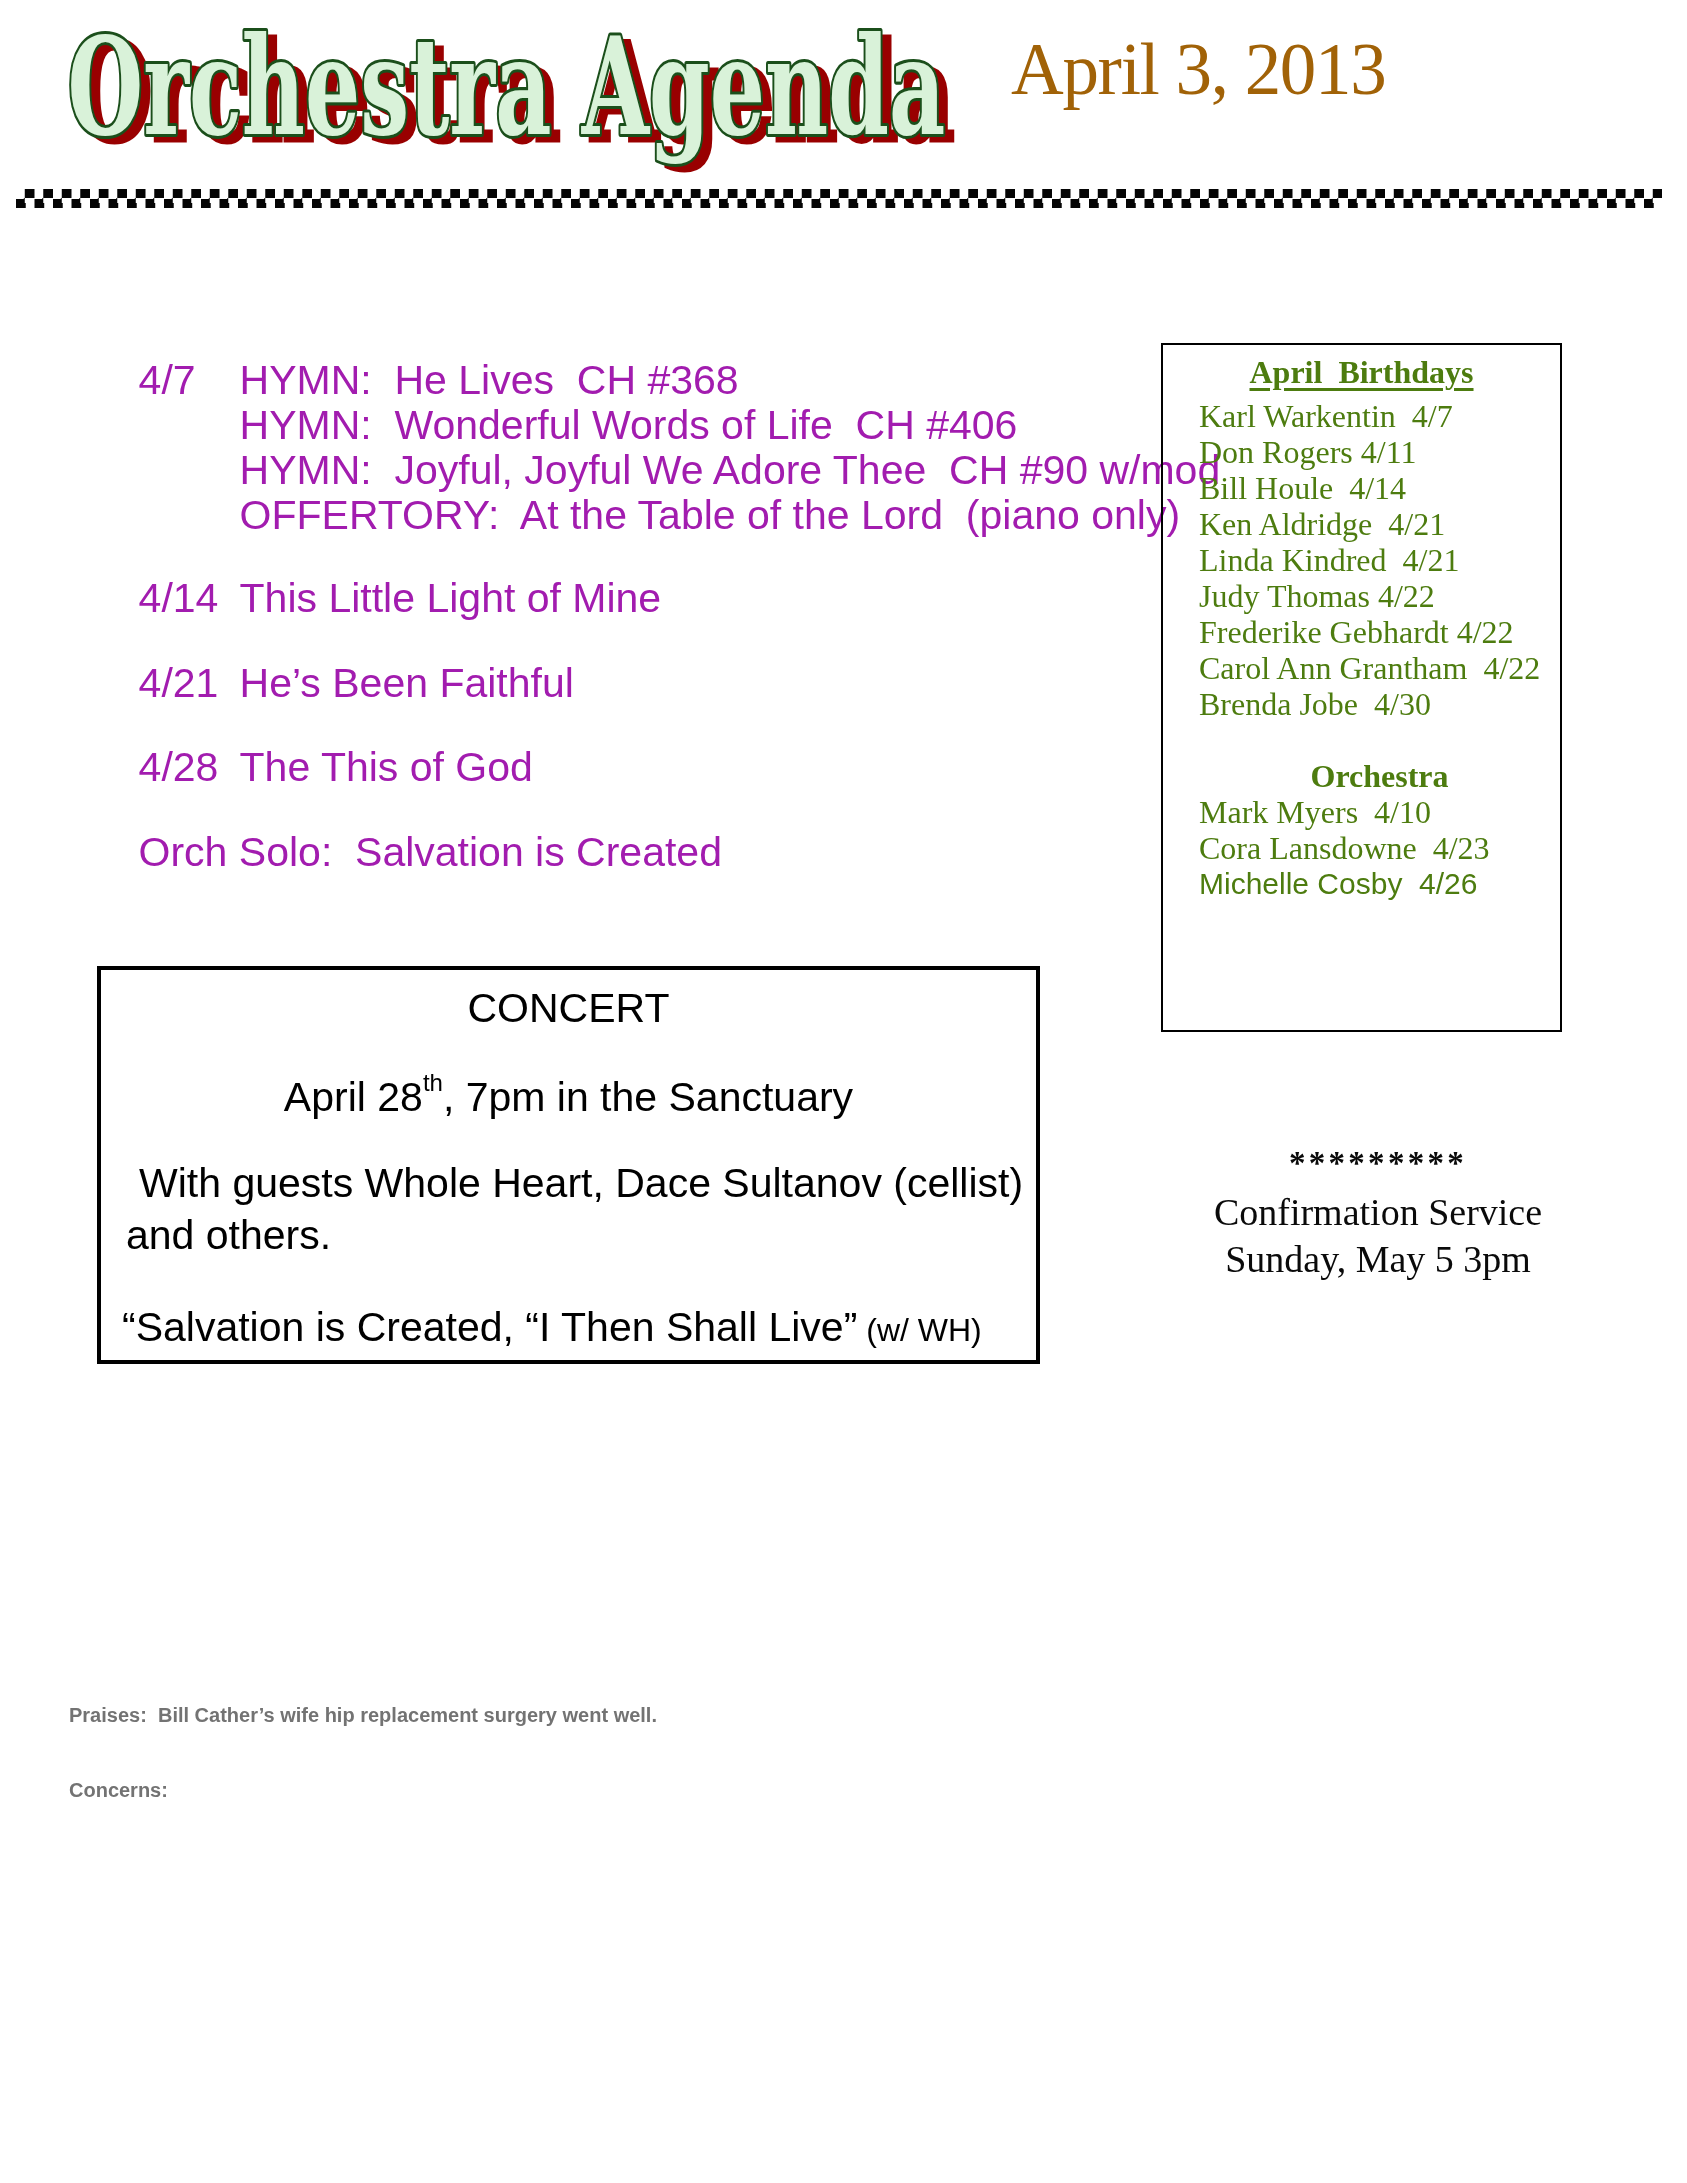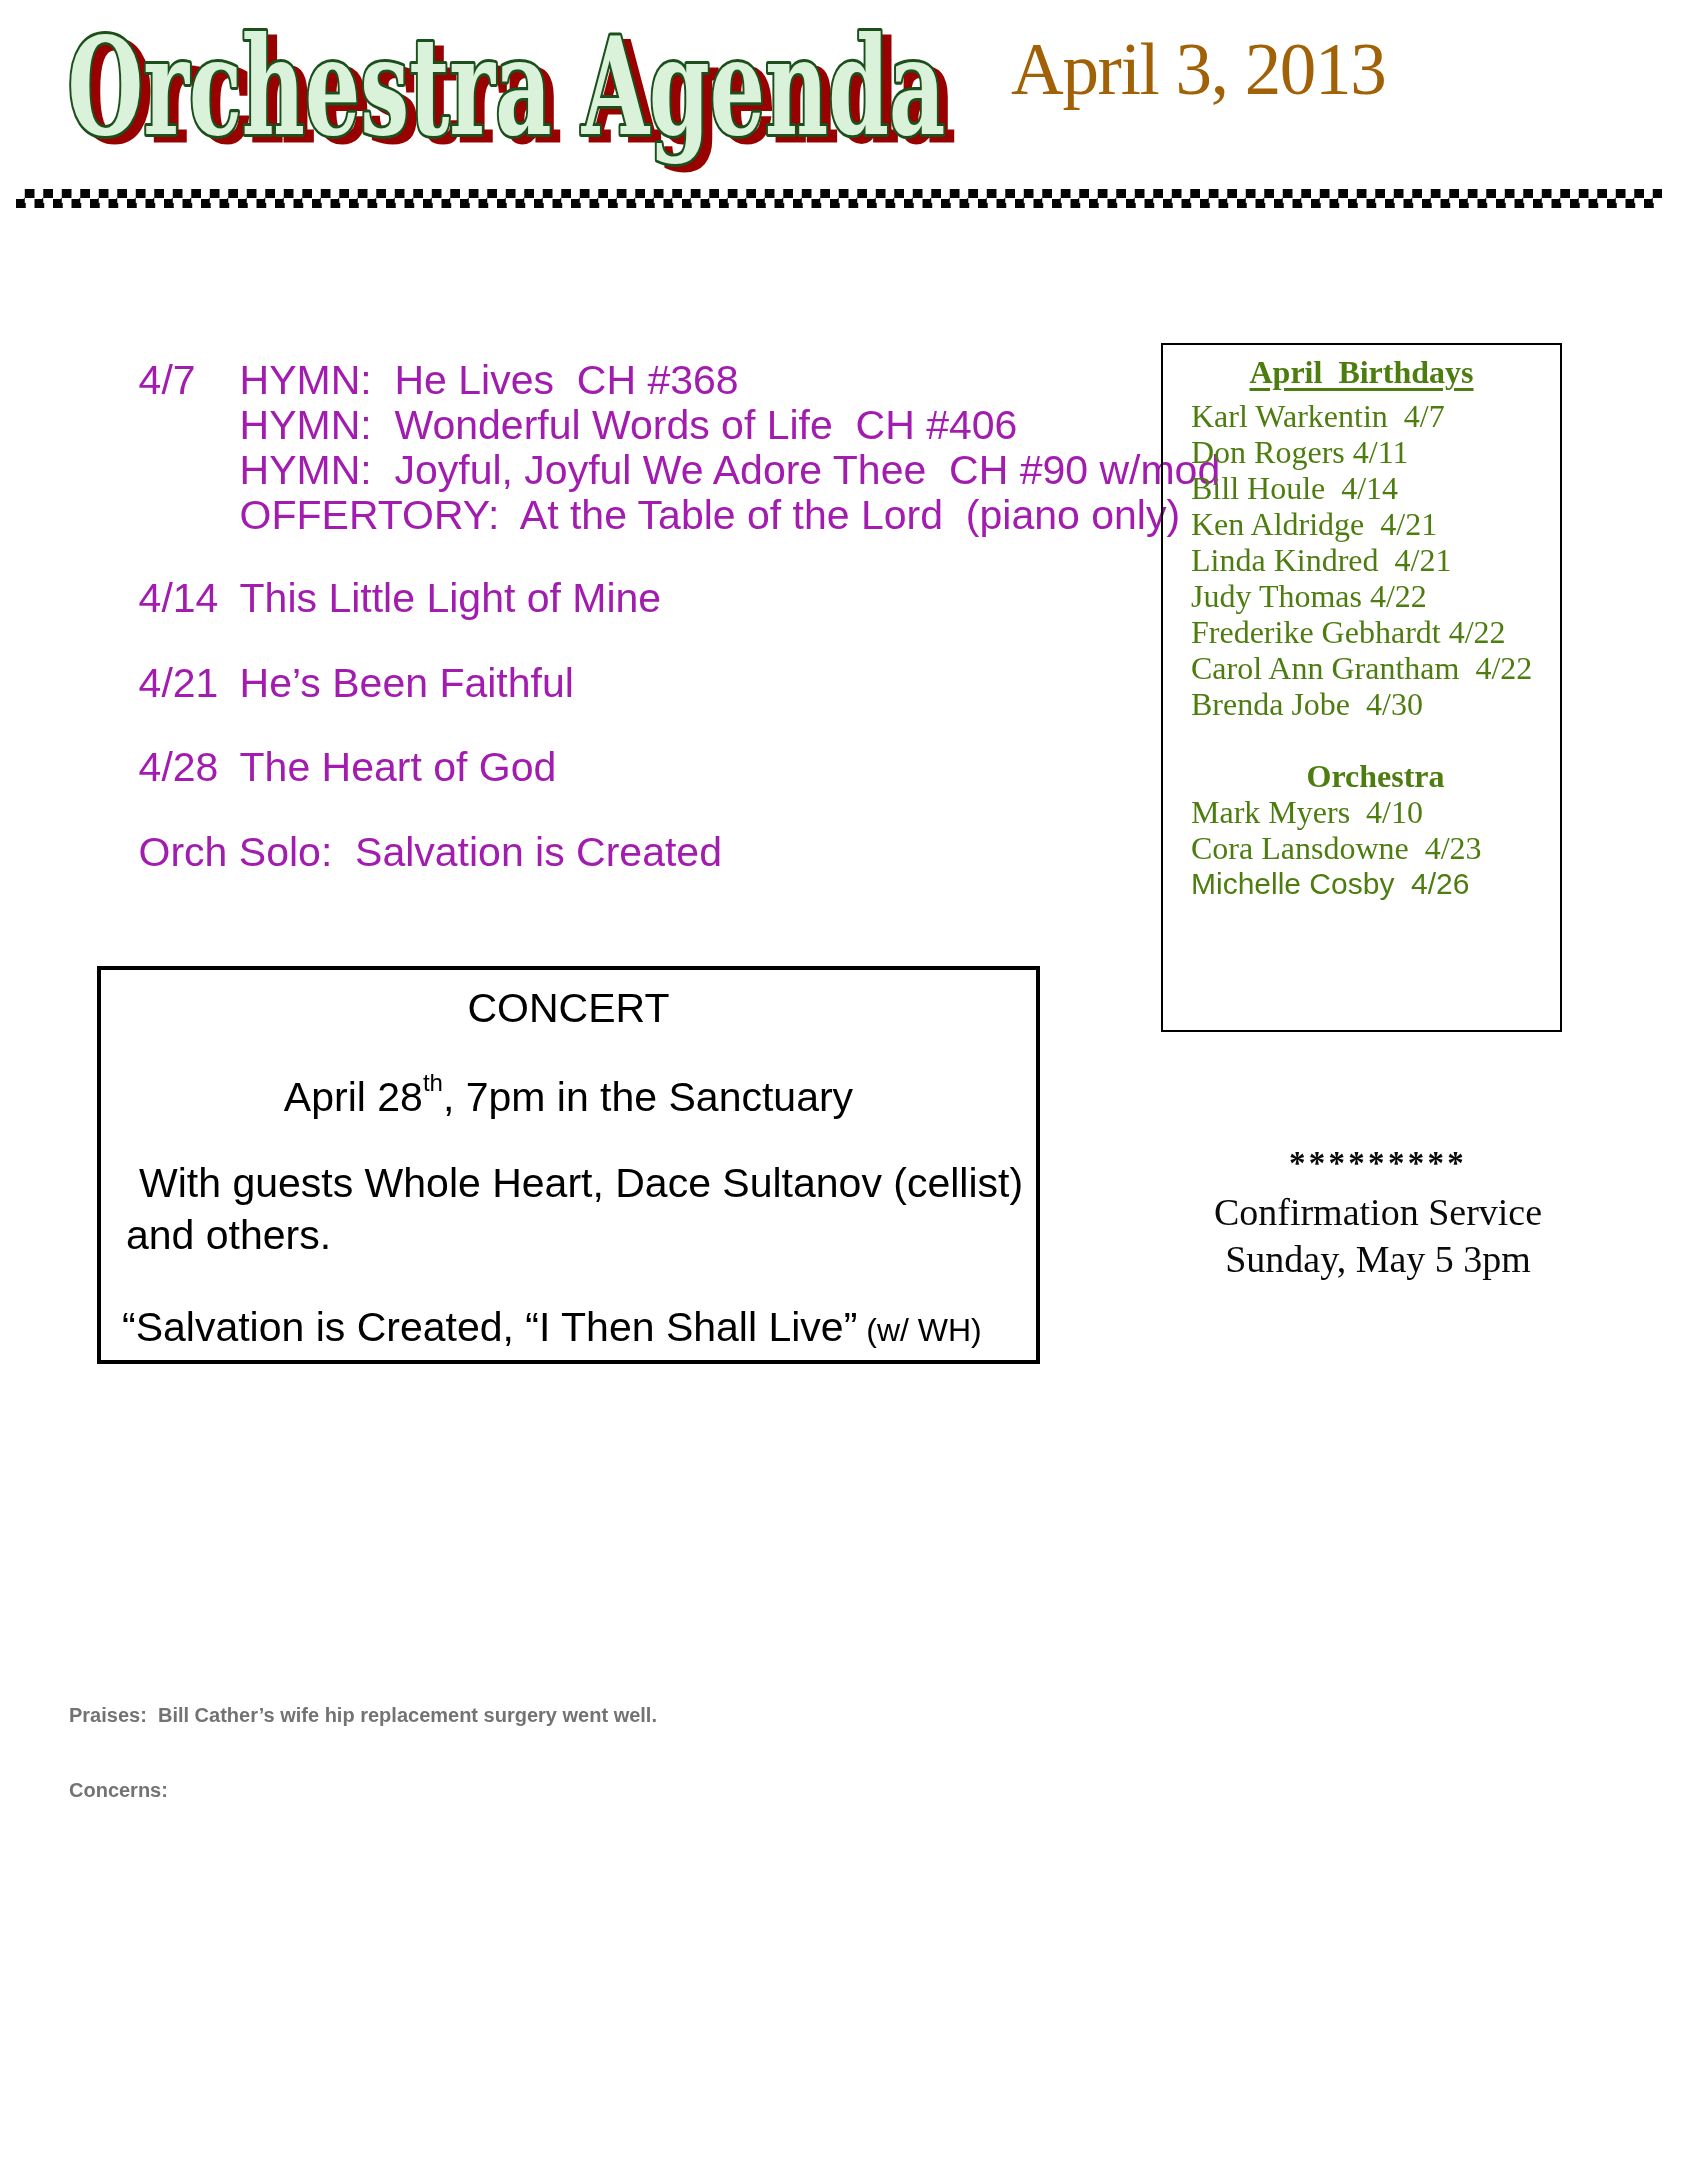--- a/index.html
+++ b/index.html
@@ -43,21 +43,21 @@
     position:absolute; left:1161px; top:343px; width:401px; height:689px;
     border:2.6px solid #000; box-sizing:border-box;
     font-family:"Liberation Serif", serif; font-size:32px; color:#4d7c0f;
     padding-top:9.3px;
   }
   .bday-title {
     text-align:center; font-weight:bold; line-height:36px;
     text-decoration:underline; text-underline-offset:5.3px;
     text-decoration-thickness:2.6px; white-space:pre;
   }
-  .bday-list { margin-top:8px; padding-left:28px; }
+  .bday-list { margin-top:8px; padding-left:36px; }
   .bday-item { line-height:36px; white-space:pre; }
   .bday-gap { height:36px; }
   .orch-title { text-align:center; font-weight:bold; line-height:36px; }
   .bday-item.sans { font-family:"Liberation Sans", sans-serif; font-size:30px; }
 
   
   .concert-box {
     position:absolute; left:97px; top:966px; width:943px; height:398px;
     border:4px solid #000000; box-sizing:border-box; font-size:41px;
   }
@@ -118,21 +118,21 @@
   <div class="sched-row indent" style="top:448px">
     <span>OFFERTORY:  At the Table of the Lord  (piano only)</span>
   </div>
   <div class="sched-row" style="top:531px">
     <span class="lbl">4/14</span><span>This Little Light of Mine</span>
   </div>
   <div class="sched-row" style="top:616px">
     <span class="lbl">4/21</span><span>He’s Been Faithful</span>
   </div>
   <div class="sched-row" style="top:700px">
-    <span class="lbl">4/28</span><span>The Heart of God</span>
+    <span class="lbl">4/28</span><span>The This of God</span>
   </div>
   <div class="sched-row" style="top:785px">
     <span>Orch Solo:  Salvation is Created</span>
   </div>
 
   <div class="bday-box">
     <div class="bday-title">April  Birthdays</div>
     <div class="bday-list">
       <div class="bday-item">Karl Warkentin  4/7</div>
       <div class="bday-item">Don Rogers 4/11</div>

